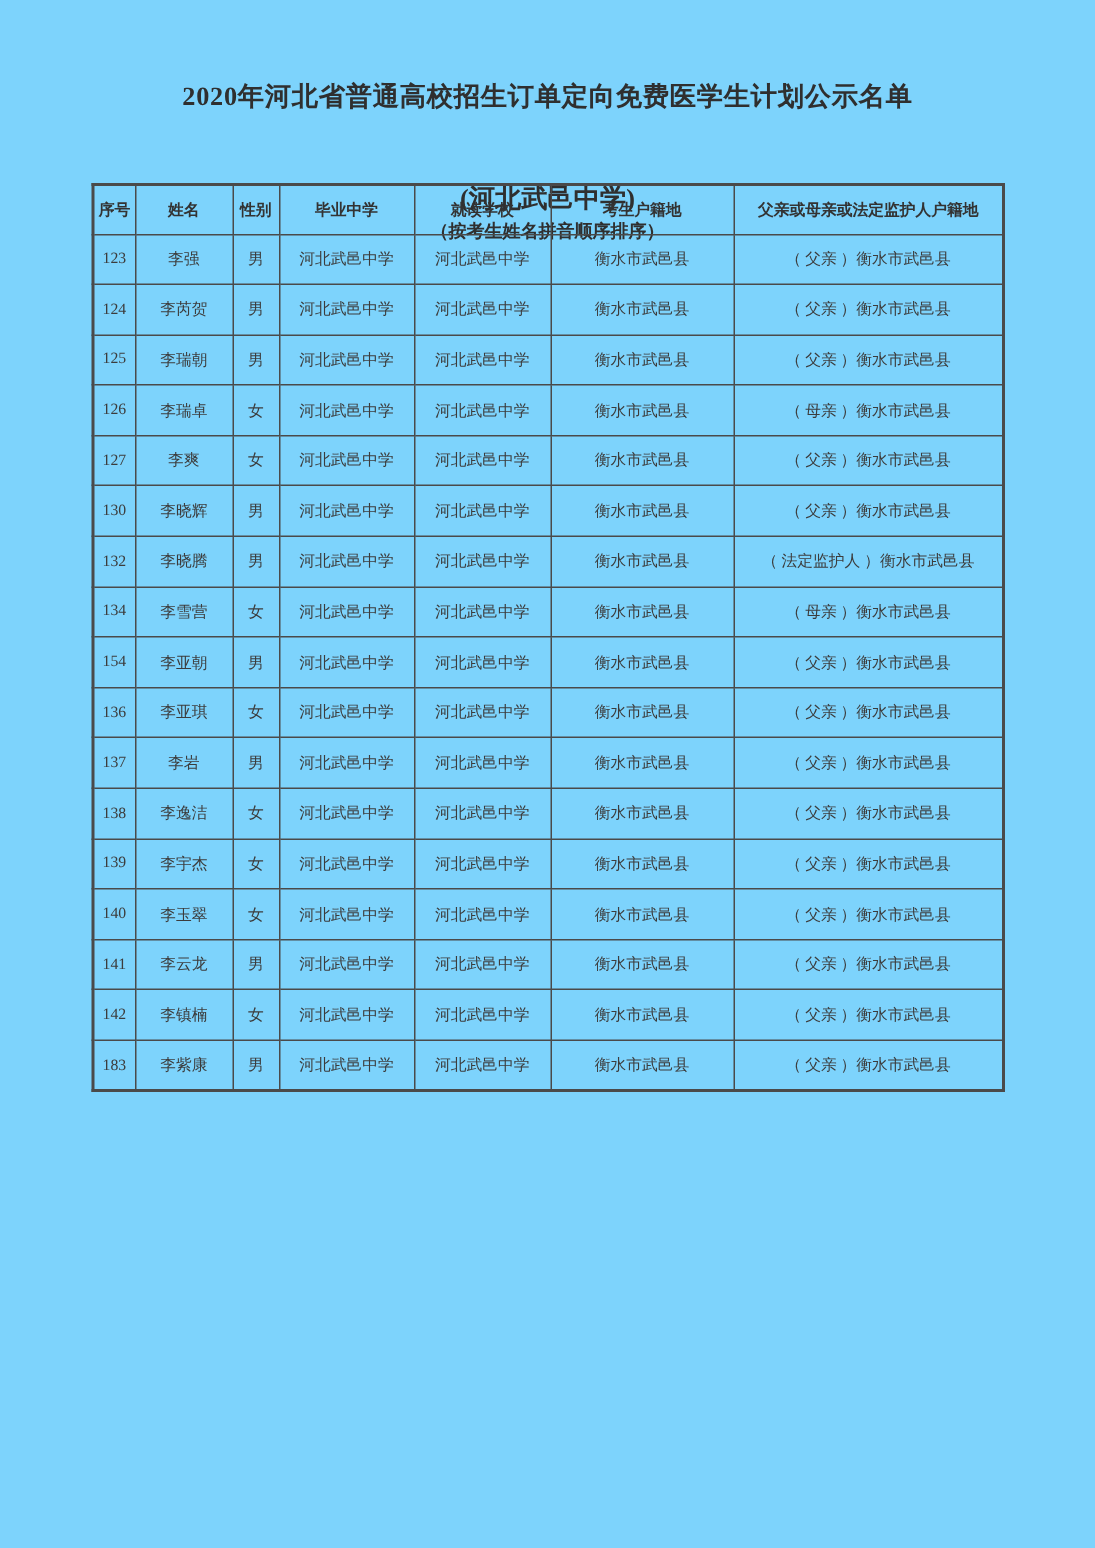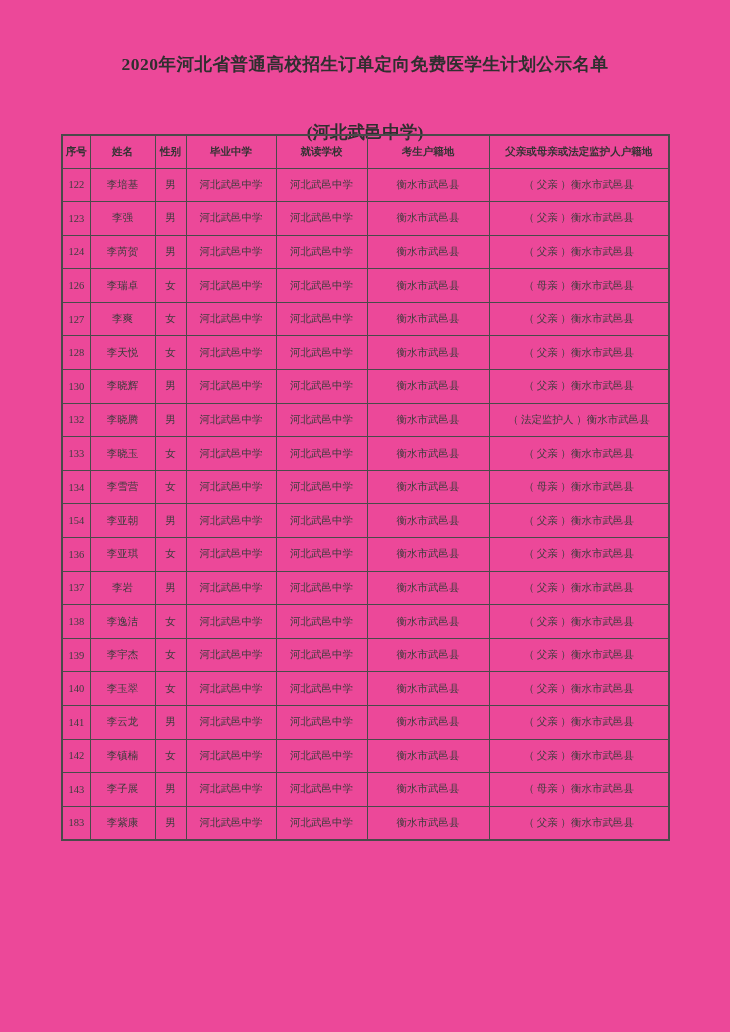--- a/index.html
+++ b/index.html
@@ -6,21 +6,21 @@
   html, body {
     width: 730px;
     background: #ffffff;
     font-family: "Liberation Serif", "DejaVu Serif", serif;
     color: #3c3c3c;
   }
   .page {
     position: relative;
     width: 730px;
     height: 1032px;
-    background: #ec4899;
+    background: #7dd3fc;
     overflow: hidden;
   }
   .title-block {
     position: absolute;
     top: 52px;
     left: 0;
     width: 730px;
     text-align: center;
   }
   .doc-title {
@@ -38,21 +38,21 @@
     margin-top: 44px;
   }
   .doc-note {
     font-size: 12px;
     font-weight: bold;
     line-height: 1.5;
     color: #2f2f2f;
   }
   table.roster {
     position: absolute;
-    top: 134px;
+    top: 122px;
     left: 61px;
     width: 607px;
     border-collapse: collapse;
     table-layout: fixed;
     border: 2px solid #4a4a4a;
   }
   table.roster col.c-no    { width: 28px; }
   table.roster col.c-name  { width: 65px; }
   table.roster col.c-sex   { width: 31px; }
   table.roster col.c-grad  { width: 90px; }
@@ -79,20 +79,21 @@
   }
 </style>
 </head>
 <body>
 
 <div class="page">
 
   <div class="title-block">
     <div class="doc-title">2020年河北省普通高校招生订单定向免费医学生计划公示名单</div>
     <div class="doc-subtitle">(河北武邑中学)</div>
+    <div class="doc-note">（按考生姓名拼音顺序排序）</div>
   </div>
 
   <table class="roster">
     <colgroup>
       <col class="c-no">
         <col class="c-name">
         <col class="c-sex">
         <col class="c-grad">
       <col class="c-att">
         <col class="c-reg">
@@ -104,101 +105,83 @@
           <th>姓名</th>
           <th>性别</th>
           <th>毕业中学</th>
           <th>就读学校</th>
           <th>考生户籍地</th>
           <th>父亲或母亲或法定监护人户籍地</th>
         </tr>
     </thead>
     <tbody id="table-body">
         <tr>
-          <td>122</td>
-          <td>李培基</td>
-          <td>男</td>
-          <td>河北武邑中学</td>
-          <td>河北武邑中学</td>
-          <td>衡水市武邑县</td>
-          <td>（ 父亲 ）衡水市武邑县</td>
-        </tr>
-        <tr>
           <td>123</td>
           <td>李强</td>
           <td>男</td>
           <td>河北武邑中学</td>
           <td>河北武邑中学</td>
           <td>衡水市武邑县</td>
           <td>（ 父亲 ）衡水市武邑县</td>
         </tr>
         <tr>
           <td>124</td>
           <td>李芮贺</td>
           <td>男</td>
           <td>河北武邑中学</td>
           <td>河北武邑中学</td>
           <td>衡水市武邑县</td>
           <td>（ 父亲 ）衡水市武邑县</td>
         </tr>
         <tr>
+          <td>125</td>
+          <td>李瑞朝</td>
+          <td>男</td>
+          <td>河北武邑中学</td>
+          <td>河北武邑中学</td>
+          <td>衡水市武邑县</td>
+          <td>（ 父亲 ）衡水市武邑县</td>
+        </tr>
+        <tr>
           <td>126</td>
           <td>李瑞卓</td>
           <td>女</td>
           <td>河北武邑中学</td>
           <td>河北武邑中学</td>
           <td>衡水市武邑县</td>
           <td>（ 母亲 ）衡水市武邑县</td>
         </tr>
         <tr>
           <td>127</td>
           <td>李爽</td>
           <td>女</td>
           <td>河北武邑中学</td>
           <td>河北武邑中学</td>
           <td>衡水市武邑县</td>
           <td>（ 父亲 ）衡水市武邑县</td>
         </tr>
         <tr>
-          <td>128</td>
-          <td>李天悦</td>
-          <td>女</td>
-          <td>河北武邑中学</td>
-          <td>河北武邑中学</td>
-          <td>衡水市武邑县</td>
-          <td>（ 父亲 ）衡水市武邑县</td>
-        </tr>
-        <tr>
           <td>130</td>
           <td>李晓辉</td>
           <td>男</td>
           <td>河北武邑中学</td>
           <td>河北武邑中学</td>
           <td>衡水市武邑县</td>
           <td>（ 父亲 ）衡水市武邑县</td>
         </tr>
         <tr>
           <td>132</td>
           <td>李晓腾</td>
           <td>男</td>
           <td>河北武邑中学</td>
           <td>河北武邑中学</td>
           <td>衡水市武邑县</td>
           <td>（ 法定监护人 ）衡水市武邑县</td>
         </tr>
         <tr>
-          <td>133</td>
-          <td>李晓玉</td>
-          <td>女</td>
-          <td>河北武邑中学</td>
-          <td>河北武邑中学</td>
-          <td>衡水市武邑县</td>
-          <td>（ 父亲 ）衡水市武邑县</td>
-        </tr>
-        <tr>
           <td>134</td>
           <td>李雪营</td>
           <td>女</td>
           <td>河北武邑中学</td>
           <td>河北武邑中学</td>
           <td>衡水市武邑县</td>
           <td>（ 母亲 ）衡水市武邑县</td>
         </tr>
         <tr>
           <td>154</td>
@@ -266,29 +249,20 @@
         <tr>
           <td>142</td>
           <td>李镇楠</td>
           <td>女</td>
           <td>河北武邑中学</td>
           <td>河北武邑中学</td>
           <td>衡水市武邑县</td>
           <td>（ 父亲 ）衡水市武邑县</td>
         </tr>
         <tr>
-          <td>143</td>
-          <td>李子展</td>
-          <td>男</td>
-          <td>河北武邑中学</td>
-          <td>河北武邑中学</td>
-          <td>衡水市武邑县</td>
-          <td>（ 母亲 ）衡水市武邑县</td>
-        </tr>
-        <tr>
           <td>183</td>
           <td>李紫康</td>
           <td>男</td>
           <td>河北武邑中学</td>
           <td>河北武邑中学</td>
           <td>衡水市武邑县</td>
           <td>（ 父亲 ）衡水市武邑县</td>
         </tr>
       </tbody>
   </table>

